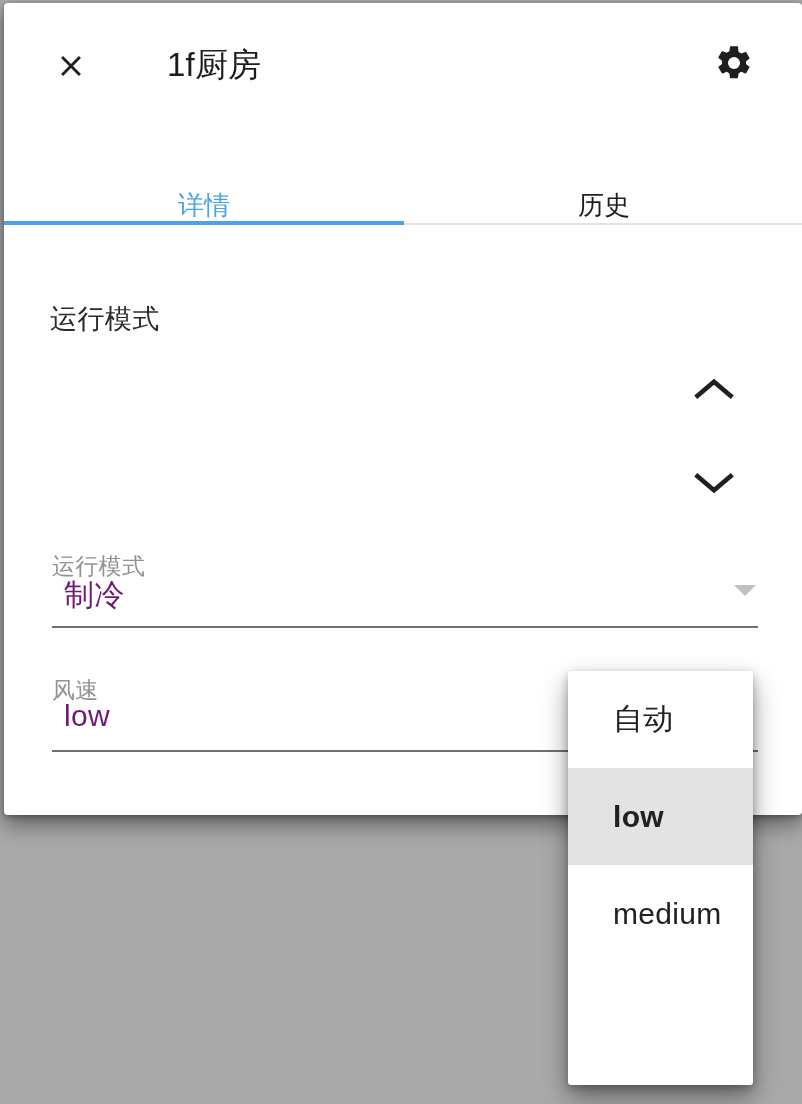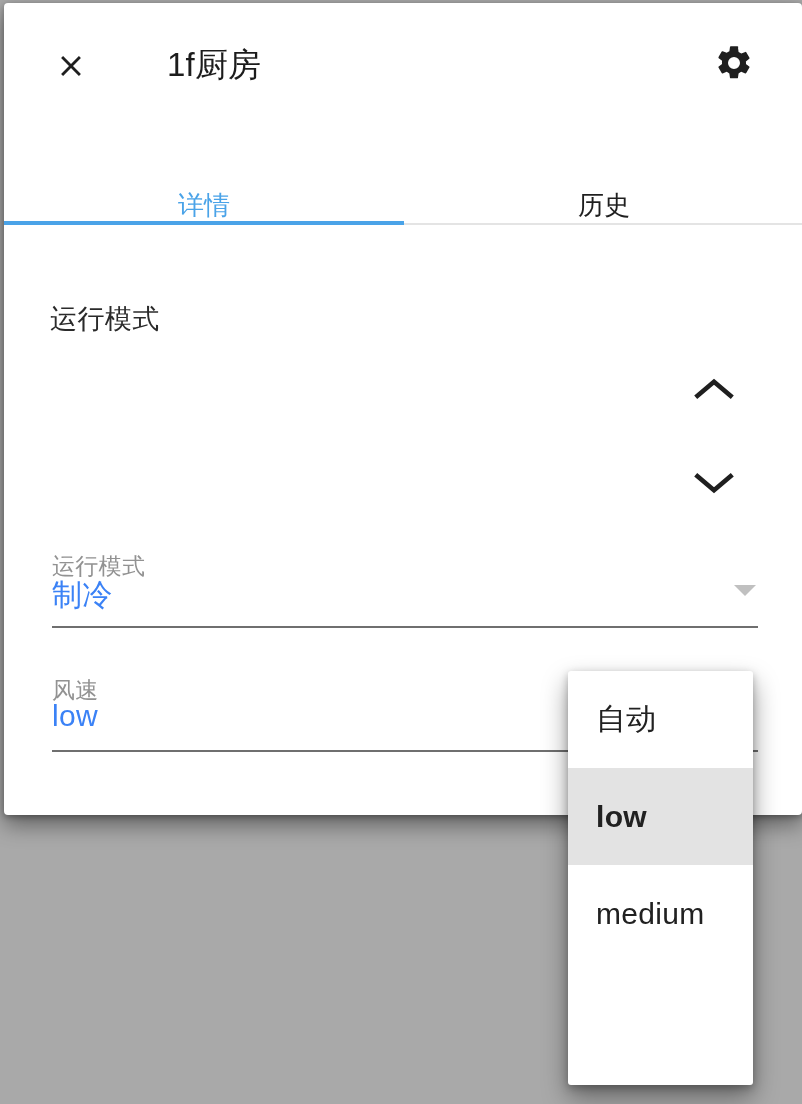--- a/index.html
+++ b/index.html
@@ -160,24 +160,24 @@
   .select-row .lbl {
     position: absolute;
     left: 0;
     top: 8px;
     font-size: 23px;
     color: #929292;
     letter-spacing: 0.3px;
   }
   .select-row .val {
     position: absolute;
-    left: 0;
+    left: 12px;
     top: 32px;
     font-size: 30px;
-    color: #3b82f6;
+    color: #701a75;
     letter-spacing: 0.3px;
   }
   .select-row .underline {
     position: absolute;
     left: 0;
     top: 83px;
     width: 706px;
     height: 2px;
     background: #6f6f6f;
   }
@@ -206,21 +206,21 @@
     border-radius: 3px;
     box-shadow: 0 12px 26px rgba(0,0,0,0.40), 0 3px 8px rgba(0,0,0,0.26);
     overflow: hidden;
     z-index: 40;
   }
   .menu-item {
     position: relative;
     height: 97px;
     display: flex;
     align-items: center;
-    padding-left: 28px;
+    padding-left: 45px;
     font-size: 30px;
     color: #212121;
     letter-spacing: 0.3px;
     cursor: pointer;
     user-select: none;
   }
   .menu-item.selected {
     background: #e3e3e3;
     font-weight: bold;
   }

